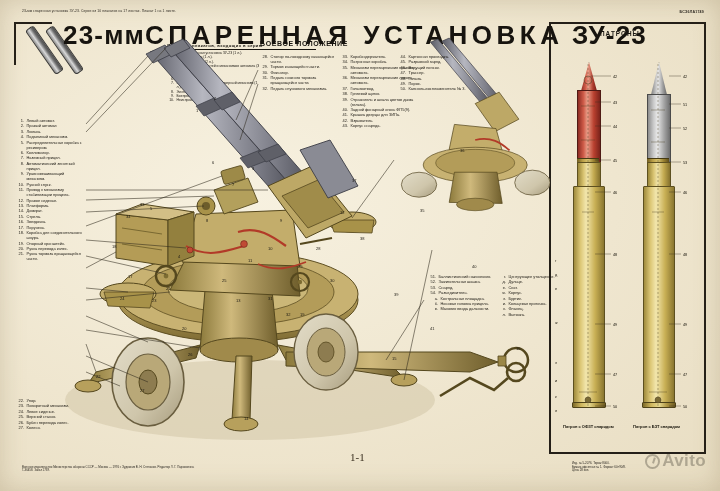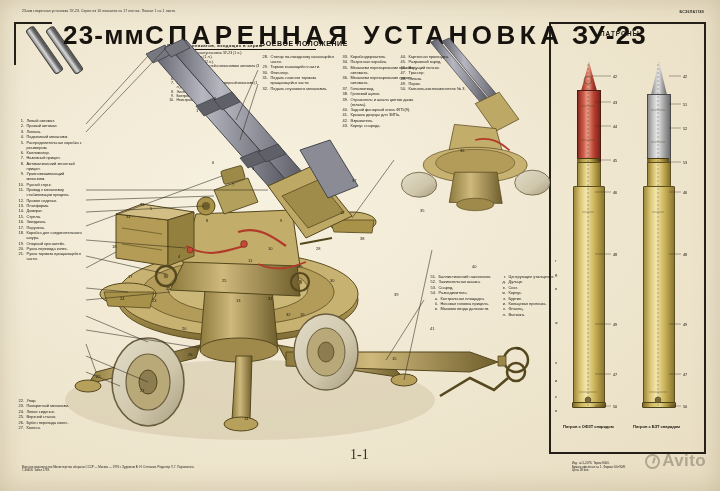--- a/index.html
+++ b/index.html
@@ -152,21 +152,21 @@
   
   .footer{
     position:absolute;left:22px;bottom:18px;width:330px;
     font-size:2.9px;line-height:3.6px;color:#2a2620;
   }
   .footer-r{
     position:absolute;right:18px;bottom:18px;width:130px;text-align:left;
     font-size:2.9px;line-height:3.6px;color:#2a2620;
   }
   .sheet-no{
-    position:absolute;left:350px;bottom:28px;font-size:14px;color:#3a3020;
+    position:absolute;left:350px;bottom:28px;font-size:11px;color:#3a3020;
     font-family:"Liberation Serif",serif;
   }
   
   .wm{
     position:absolute;right:14px;bottom:20px;
     font-size:17px;font-weight:bold;color:rgba(40,35,25,.30);
     letter-spacing:.4px;font-family:"Liberation Sans",sans-serif;
     display:flex;align-items:center;gap:2px;
   }
   .wm .dot{

